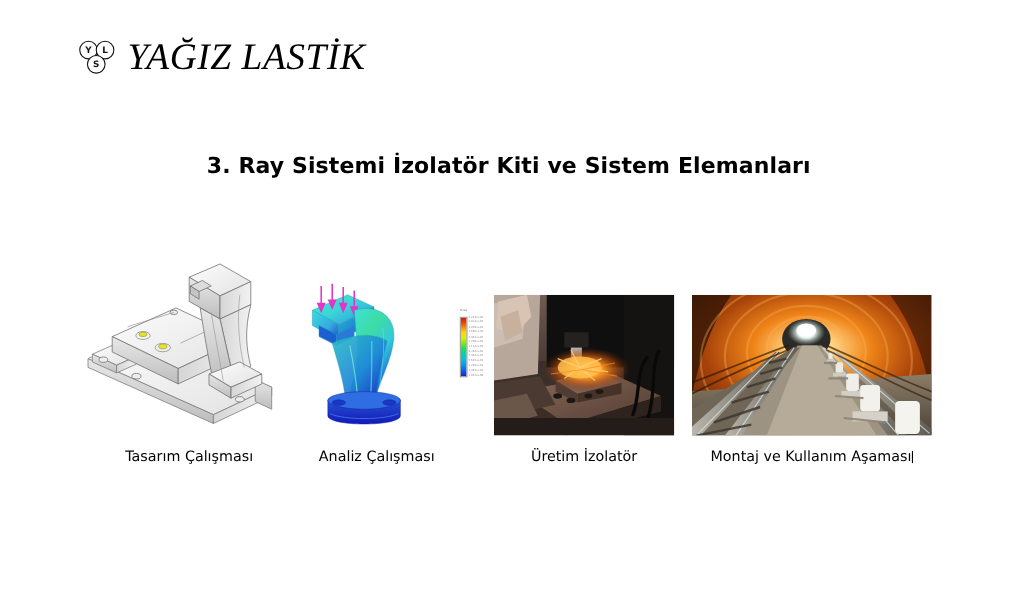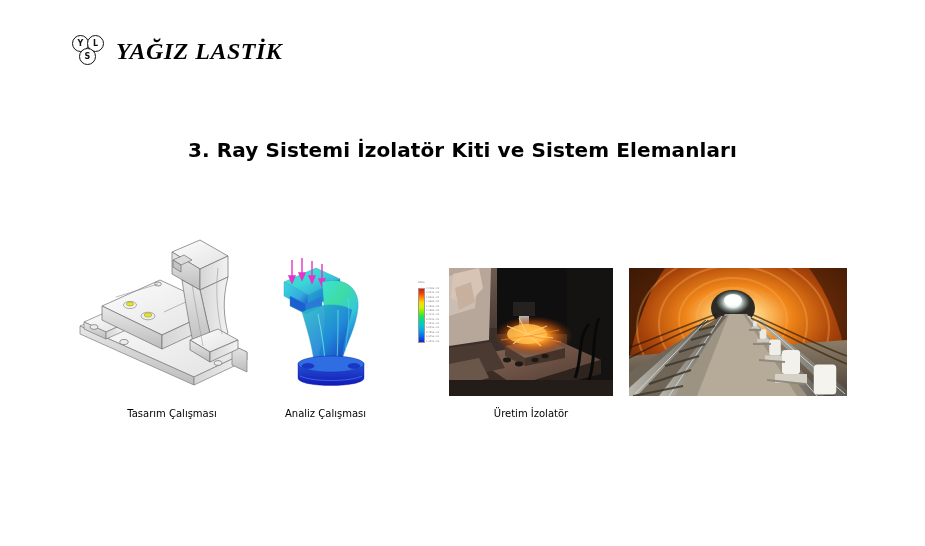--- a/index.html
+++ b/index.html
@@ -49,22 +49,22 @@
     align-items: center;
     justify-content: center;
     line-height: 1;
     box-sizing: border-box;
   }
   .logo-circle.c-y { left: 2px;  top: 1px; }
   .logo-circle.c-l { left: 17px; top: 1px; }
   .logo-circle.c-s { left: 9px;  top: 14px; }
   #logo-wordmark {
     font-family: "Liberation Serif", "DejaVu Serif", serif;
-    font-size: 24px;
-    font-weight: bold;
+    font-size: 34px;
+    font-weight: normal;
     font-style: italic;
     color: #000;
     letter-spacing: 0.5px;
     white-space: nowrap;
   }
 
   
   #slide-title {
     position: absolute;
     left: 0;
@@ -87,21 +87,21 @@
     height: 546px;
   }
   .figure-media {
     position: absolute;
     overflow: hidden;
   }
   .figure-caption {
     position: absolute;
     text-align: center;
     font-family: "DejaVu Sans", sans-serif;
-    font-size: 10px;
+    font-size: 13px;
     color: #000;
     white-space: nowrap;
   }
 
   
   #fig-design-media { left: 72px; top: 234px; width: 200px; height: 160px; }
   #cad-svg { display: block; }
 
   
   #fig-analysis-media { left: 278px; top: 252px; width: 115px; height: 146px; }
@@ -153,21 +153,21 @@
 
   
   #fig-production-media { left: 449px; top: 268px; width: 164px; height: 128px; }
   
   #fig-assembly-media  { left: 629px; top: 268px; width: 218px; height: 128px; }
 
   .photo-svg { display: block; }
 
   
   #cap-design     { left: 72px;  top: 408px; width: 200px; }
-  #cap-analysis   { left: 248px; top: 408px; width: 155px; }
+  #cap-analysis   { left: 265px; top: 408px; width: 155px; }
   #cap-production { left: 449px; top: 408px; width: 164px; }
   #cap-assembly   { left: 629px; top: 408px; width: 218px; }
 
   .caret {
     display: inline-block;
     width: 1px;
     height: 11px;
     background: #000;
     vertical-align: -2px;
     margin-left: 0.5px;
@@ -548,15 +548,16 @@
           <path d="M122,46 C150,58 186,76 218,88"></path>
           <path d="M122,50 C152,64 188,84 218,96"></path>
         </g>
 
         <g stroke="#2a1505" stroke-width="1.6" fill="none" opacity="0.65">
           <path d="M88,46 C60,56 26,70 0,80"></path>
           <path d="M88,50 C58,62 24,78 0,90"></path>
         </g>
       </svg>
     </div>
+    <div class="figure-caption" id="cap-assembly"><span>Montaj ve Kullanım Aşaması</span><span class="caret"></span></div>
 
   </div>
 </div>
 
 </body></html>

